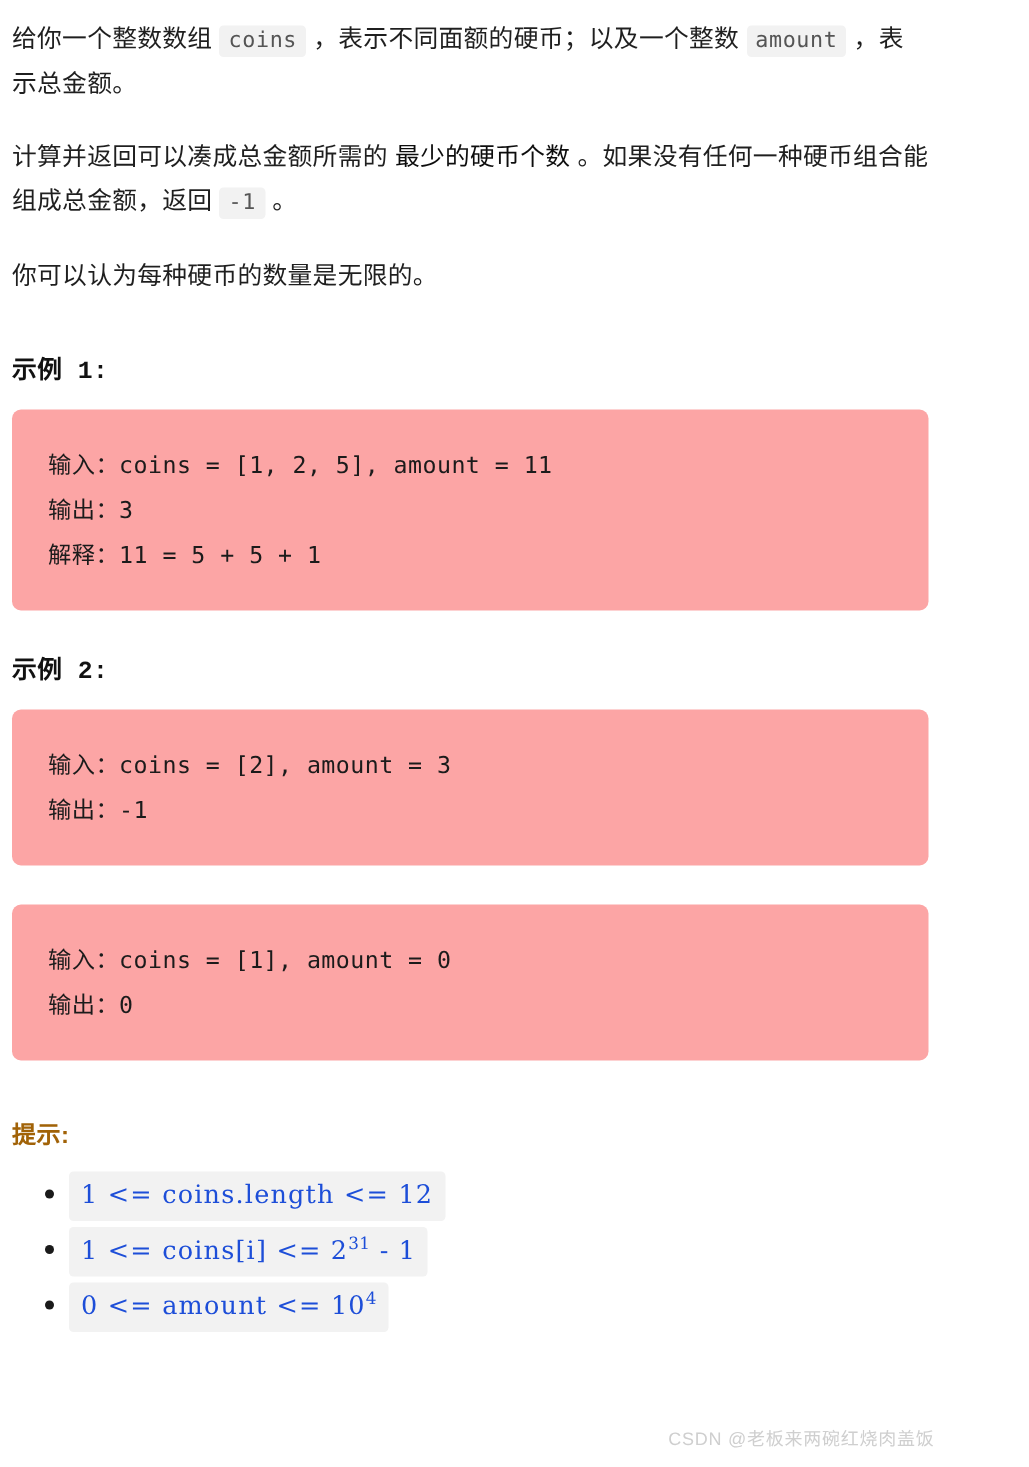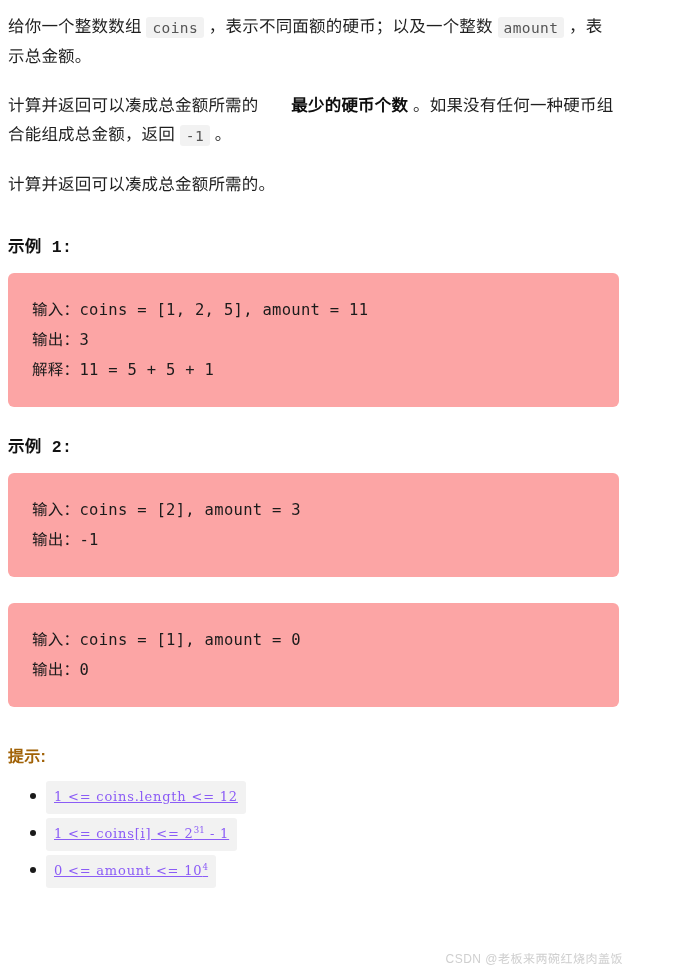--- a/index.html
+++ b/index.html
@@ -29,23 +29,22 @@
   p.para {
     margin: 0 0 20px 0;
     font-size: 16.5px;
     line-height: 29px;
     color: #1f1f1f;
     letter-spacing: 0.2px;
   }
   p.para:first-of-type { margin-top: 4px; }
 
   .strong {
-    font-weight: bold;
+    font-weight: normal;
     color: #0d0d0d;
-    margin-left: 28px;
   }
 
   
   code.chip {
     font-family: "DejaVu Sans Mono", "Liberation Mono", monospace;
     background: #f2f2f2;
     color: #555555;
     font-size: 14.5px;
     padding: 2.5px 6px;
     border-radius: 3px;
@@ -106,25 +105,24 @@
     height: 6px;
     background: #1a1a1a;
     border-radius: 50%;
   }
   .math {
     display: inline-block;
     background: #f2f2f2;
     border-radius: 3px;
     padding: 2px 8px 3px 8px;
     font-family: "DejaVu Serif", "Liberation Serif", serif;
-    font-size: 13px;
-    color: #8b5cf6;
+    font-size: 17px;
+    color: #1d4ed8;
     letter-spacing: 0.8px;
     white-space: nowrap;
-    text-decoration: underline;
   }
   .math sup {
     font-size: 0.66em;
     vertical-align: super;
     line-height: 0;
     letter-spacing: 0.2px;
   }
 
   
   .watermark {
@@ -143,21 +141,21 @@
 <body>
 
 <div class="page">
 
   <section>
 
     <p class="para"><span>给你一个整数数组 </span><code class="chip">coins</code><span> ，表示不同面额的硬币；以及一个整数 </span><code class="chip">amount</code><span> ，表示总金额。</span></p>
 
     <p class="para"><span>计算并返回可以凑成总金额所需的 </span><span class="strong">最少的硬币个数</span><span> 。如果没有任何一种硬币组合能组成总金额，返回 </span><code class="chip">-1</code><span> 。</span></p>
 
-    <p class="para">计算并返回可以凑成总金额所需的。</p>
+    <p class="para">你可以认为每种硬币的数量是无限的。</p>
   </section>
 
   <section class="sec" style="margin-top:34px;">
     <h3 class="ex-heading">示例 1:</h3>
     <pre class="codeblock">输入：coins = [1, 2, 5], amount = 11
 输出：3
 解释：11 = 5 + 5 + 1</pre>
   </section>
 
   <section class="sec">

